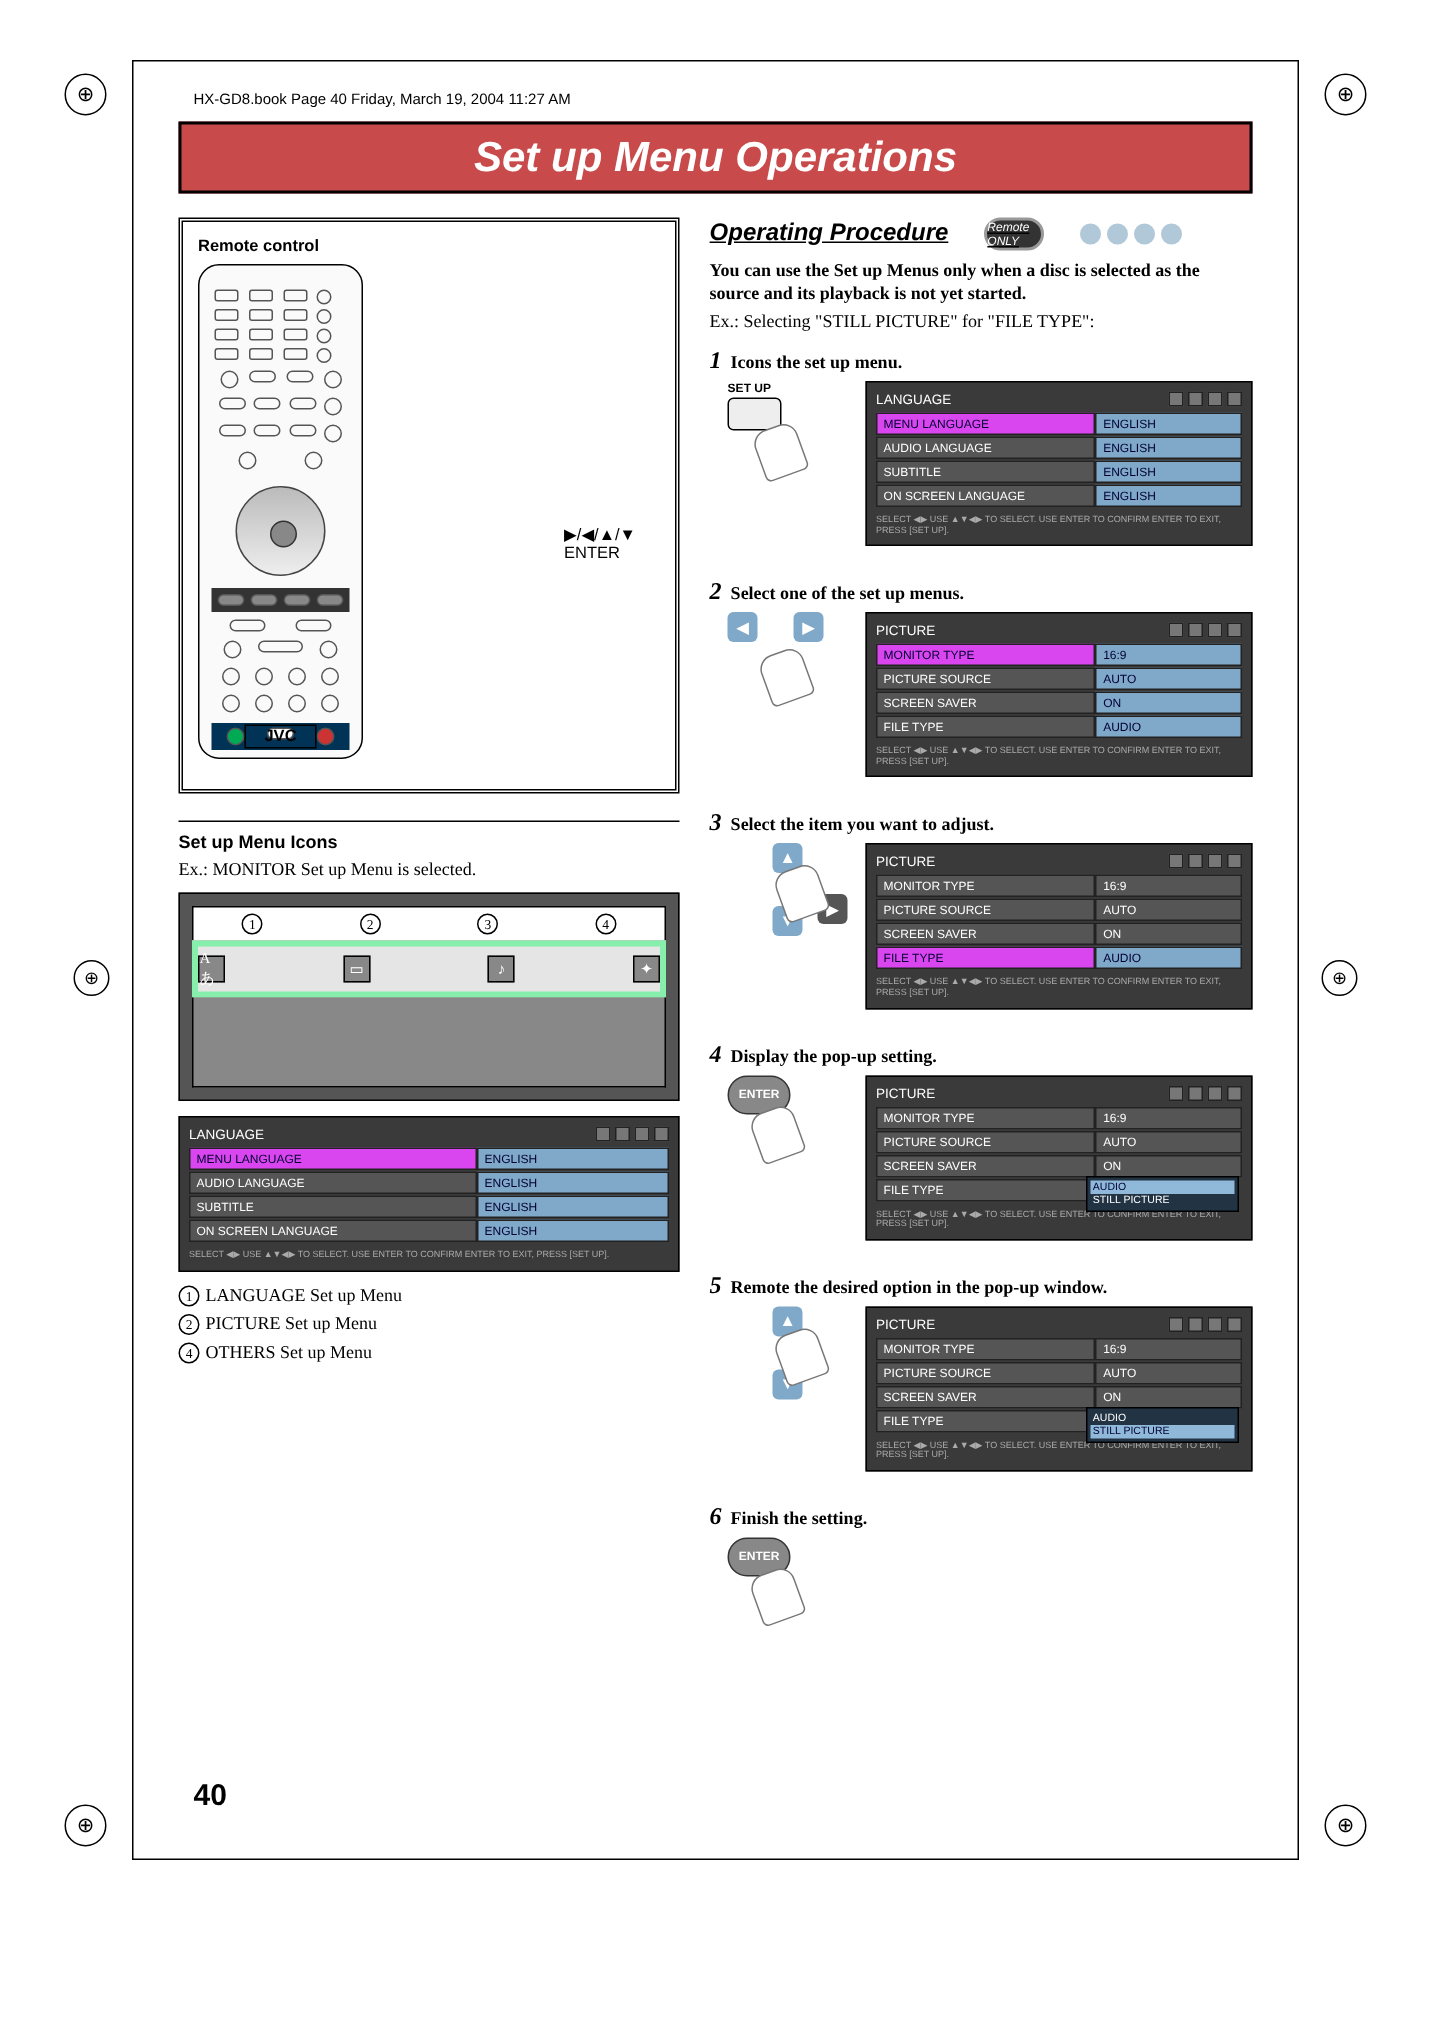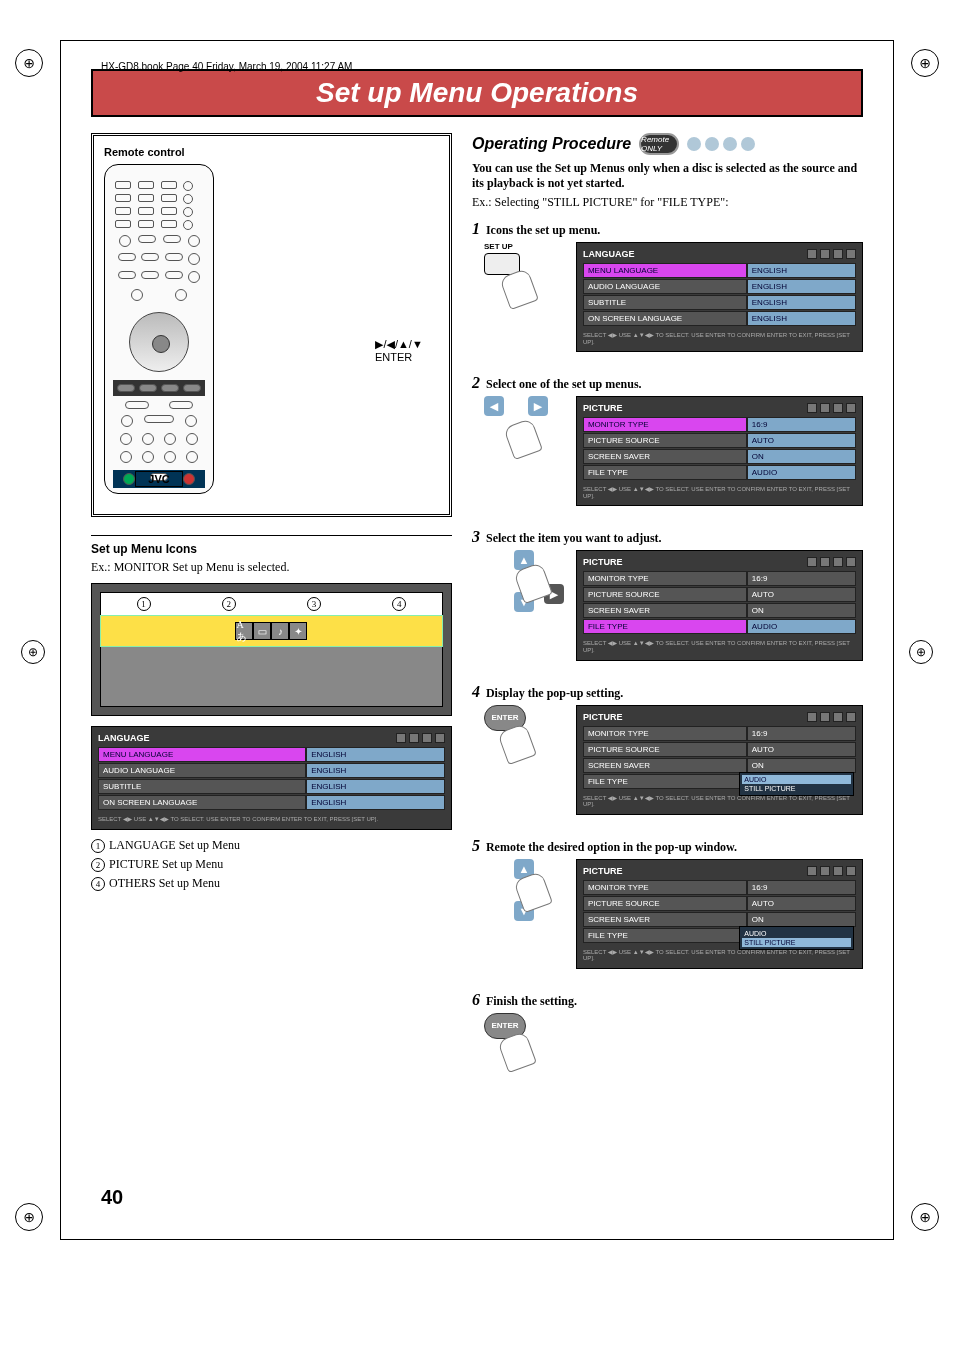--- a/index.html
+++ b/index.html
@@ -6,22 +6,22 @@
   body {
     font-family: "Times New Roman", serif;
     background: #fff;
     width: 954px;
     margin: 0 auto;
     position: relative;
     color: #000;
   }
   .page-frame {
     border: 1px solid #000;
-    margin: 40px 60px;
-    padding: 28px 30px 30px 30px;
+    margin: 40px 88px;
+    padding: 40px 30px 30px 30px;
     position: relative;
     min-height: 1200px;
   }
   .book-header {
     position: absolute;
     top: 20px;
     left: 40px;
     font-size: 10px;
     font-family: Arial, sans-serif;
   }
@@ -154,40 +154,40 @@
   .num-row {
     display:flex; justify-content:space-around;
     background:#fff; padding:4px 0; border:1px solid #000;
     border-bottom:none;
   }
   .num-circ {
     width:14px; height:14px; border:1px solid #000; border-radius:50%;
     font-size:9px; display:flex; align-items:center; justify-content:center;
   }
   .icon-row {
-    background:#fde047; display:flex; justify-content:center;
-    padding:6px 0; border:1px solid #86efac;
+    background:#e5e5e5; display:flex; justify-content:space-between;
+    padding:6px 0; border:4px solid #86efac;
   }
   .icon-glyph {
     width:18px; height:18px; background:#888; border:1px solid #000;
     display:flex; align-items:center; justify-content:center; font-size:10px; color:#fff;
   }
   .blank-area {
     background:#888; height:60px; border:1px solid #000; border-top:none;
   }
 
   .osd-panel {
     background:#3a3a3a; border:1px solid #000; padding:6px; font-family: Arial, sans-serif;
     font-size:8px; color:#fff; margin-bottom:8px;
   }
   .osd-header {
     display:flex; justify-content:space-between; align-items:center;
     margin-bottom:4px;
   }
-  .osd-title { font-size:9px;font-weight:bold; }
+  .osd-title { font-size:9px; }
   .osd-icons { display:flex; gap:3px; }
   .osd-ic { width:10px; height:10px; background:#777; border:1px solid #222; }
   .osd-row {
     display:flex; margin-bottom:1px;
   }
   .osd-label { background:#555; width:60%; padding:2px 4px; border:1px solid #222; }
   .osd-label.active { background:#d946ef; color:#003; }
   .osd-value { background:#7fa8c9; width:40%; padding:2px 4px; border:1px solid #222; color:#003; }
   .osd-value.plain { background:#555; color:#fff; }
   .osd-hint { font-size:6px; color:#aaa; margin-top:6px; line-height:1.1; }
@@ -202,21 +202,21 @@
   .osd-popup-item.sel { background:#8fb8d9; color:#003; }
 
   .num-list { list-style:none; font-size:12px; }
   .num-list li { margin-bottom:4px; }
   .list-num {
     display:inline-flex; width:14px; height:14px; border:1px solid #000; border-radius:50%;
     align-items:center; justify-content:center; font-size:9px; margin-right:4px;
   }
 
   
-  .op-head-row { display:flex; align-items:center; gap:8px; margin-bottom:6px; }
+  .op-head-row { display:flex; align-items:center; gap:24px; margin-bottom:6px;text-decoration:underline; }
   .op-head {
     font-family: Arial, sans-serif; font-weight:bold; font-style:italic; font-size:16px;
   }
   .badge {
     width: 40px; height: 22px; background:#333; border-radius:12px;
     color:#fff; font-size:8px; display:flex; align-items:center; justify-content:center;
     font-family: Arial, sans-serif; font-style:italic;
     position:relative; border:2px solid #999;
   }
   .dots { display:flex; gap:4px; }

